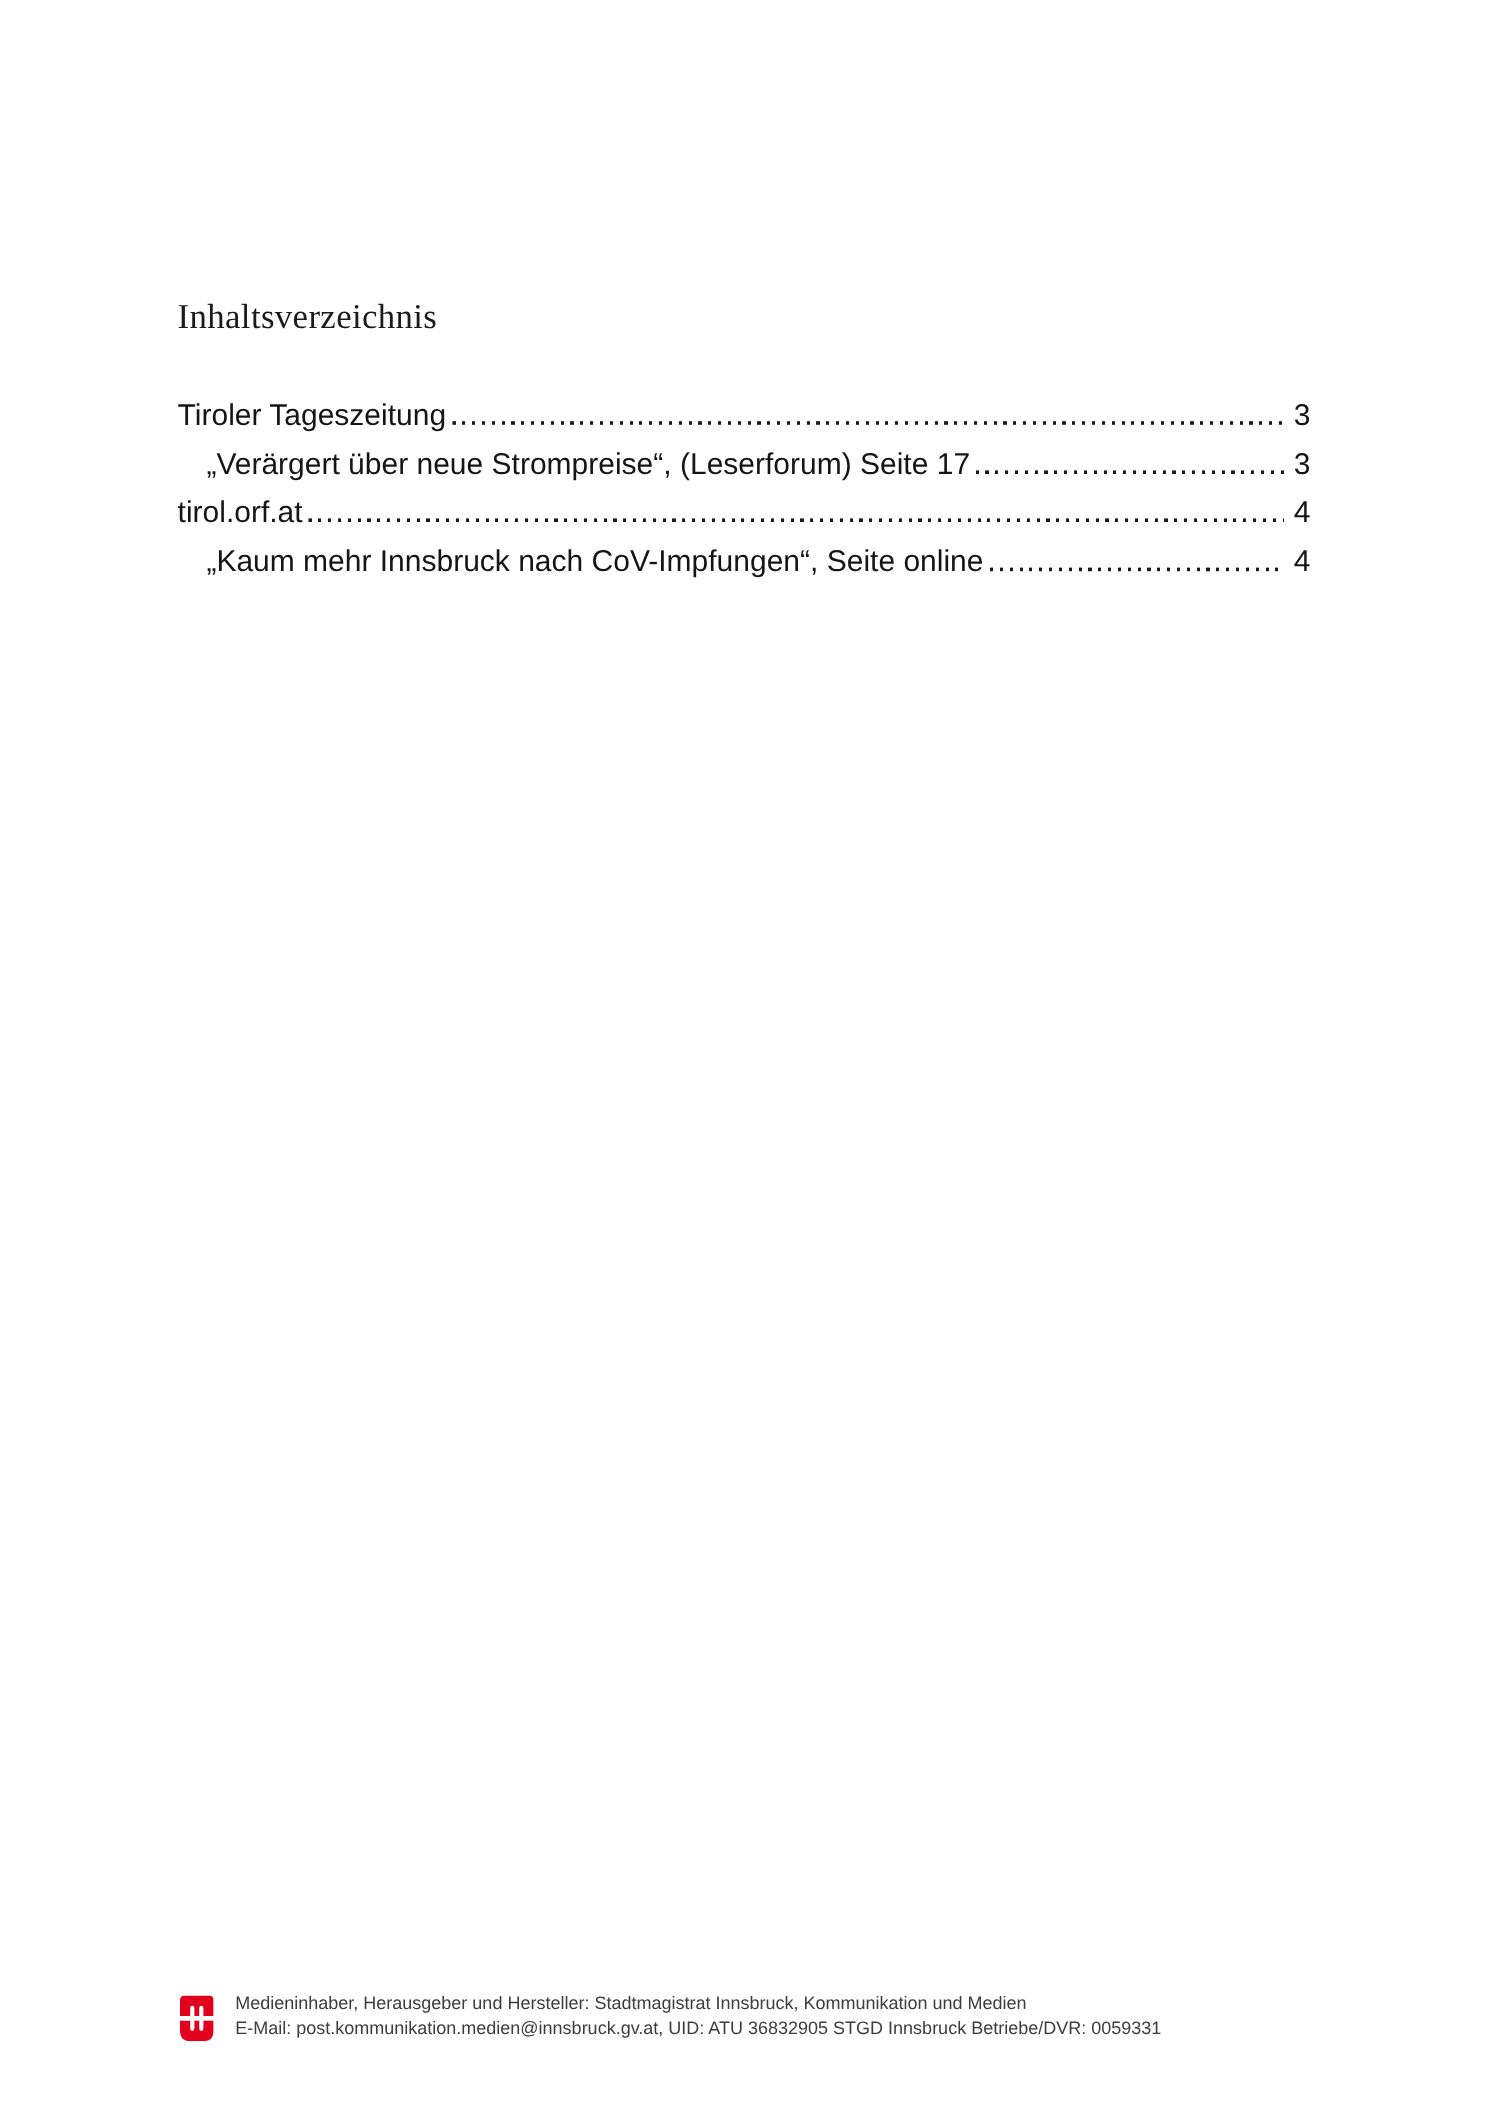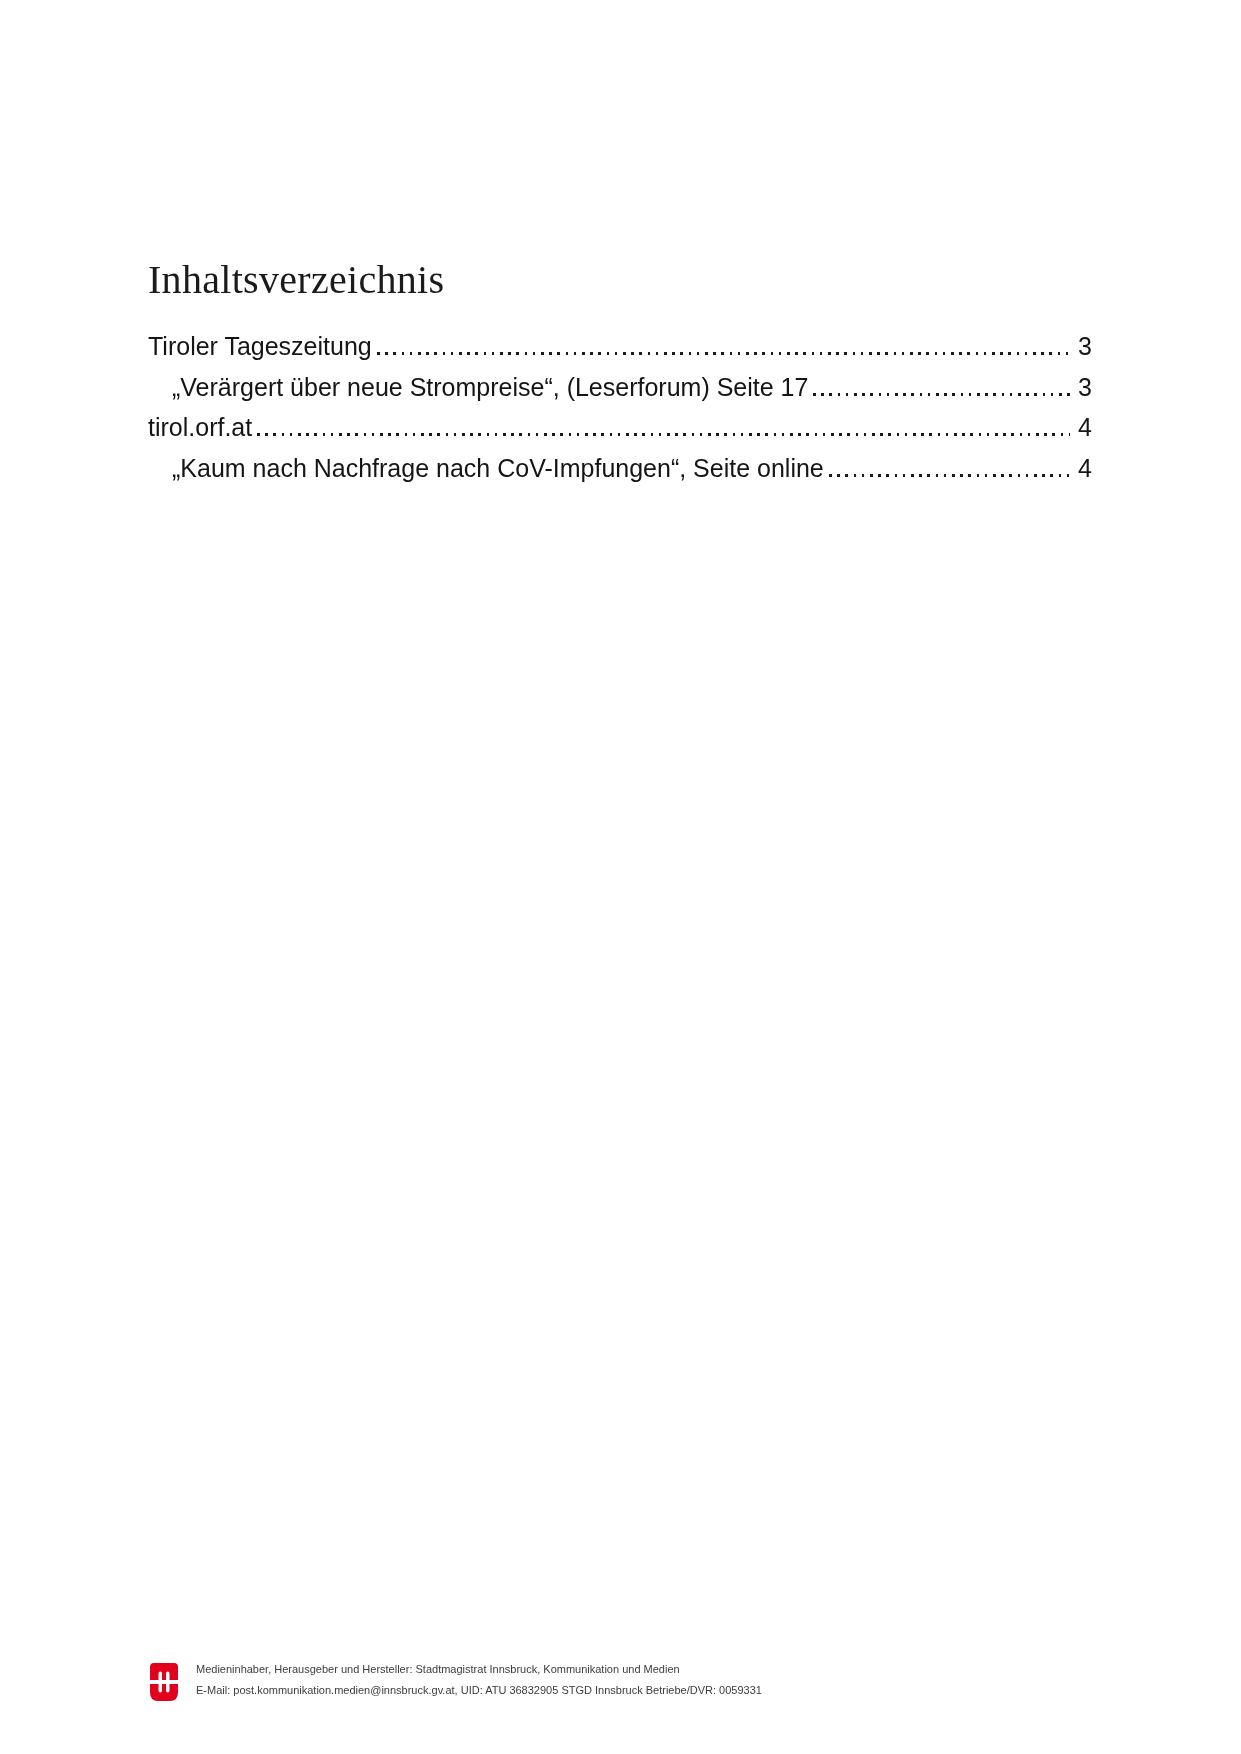--- a/index.html
+++ b/index.html
@@ -12,21 +12,21 @@
     width: 1241px;
     height: 1754px;
     overflow: hidden;
     font-family: "Liberation Sans", sans-serif;
   }
   .page-title {
     position: absolute;
     left: 148px;
     top: 229px;
     font-family: "Liberation Serif", "DejaVu Serif", serif;
-    font-size: 40px;
+    font-size: 29px;
     font-weight: 400;
     color: #1b1b1b;
     letter-spacing: 0.3px;
   }
   .toc {
     position: absolute;
     left: 148px;
     top: 301px;
     width: 944px;
   }
@@ -73,21 +73,21 @@
     align-items: flex-start;
   }
   .footer-logo {
     flex: 0 0 auto;
     width: 28px;
     height: 38px;
     margin-top: 4px;
   }
   .footer-text {
     margin-left: 18px;
-    font-size: 11px;
+    font-size: 15px;
     line-height: 21px;
     color: #3d3d3d;
   }
   .email-link {
     color: inherit;
     cursor: pointer;
   }
 </style>
 </head>
 <body>
@@ -104,21 +104,21 @@
       <span class="toc-label">„Verärgert über neue Strompreise“, (Leserforum) Seite 17</span>
       <span class="leader"></span>
       <span class="toc-page">3</span>
     </div>
     <div class="toc-row">
       <span class="toc-label">tirol.orf.at</span>
       <span class="leader"></span>
       <span class="toc-page">4</span>
     </div>
     <div class="toc-row lvl2">
-      <span class="toc-label">„Kaum nach Nachfrage nach CoV-Impfungen“, Seite online</span>
+      <span class="toc-label">„Kaum mehr Innsbruck nach CoV-Impfungen“, Seite online</span>
       <span class="leader"></span>
       <span class="toc-page">4</span>
     </div>
   </nav>
 
 <div class="footer">
   <svg class="footer-logo" viewBox="0 0 28 38" xmlns="http://www.w3.org/2000/svg" aria-hidden="true">
     <path id="logo-top" fill="#e2011c" d="M0 17 V4 Q0 0 4 0 H24 Q28 0 28 4 V17 H19.5 V10.5 Q19.5 8.5 17.75 8.5 Q16 8.5 16 10.5 V17 H12 V10.5 Q12 8.5 10.25 8.5 Q8.5 8.5 8.5 10.5 V17 Z"></path>
     <path id="logo-bottom" fill="#e2011c" d="M0 21 V29 Q0 38 8 38 H20 Q28 38 28 29 V21 H19.5 V27.5 Q19.5 29.5 17.75 29.5 Q16 29.5 16 27.5 V21 H12 V27.5 Q12 29.5 10.25 29.5 Q8.5 29.5 8.5 27.5 V21 Z"></path>
   </svg>

